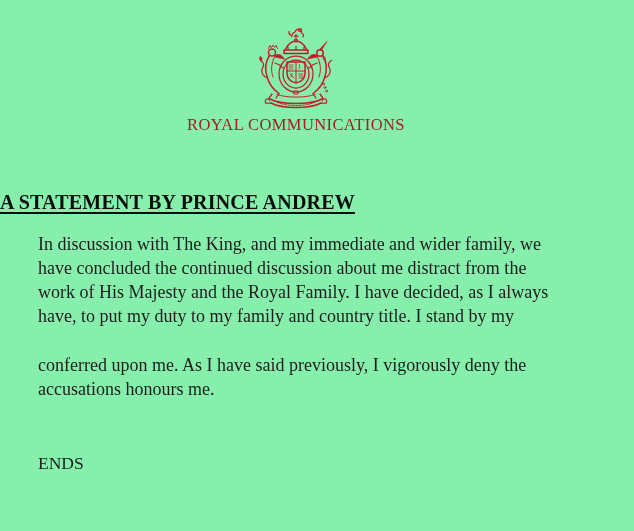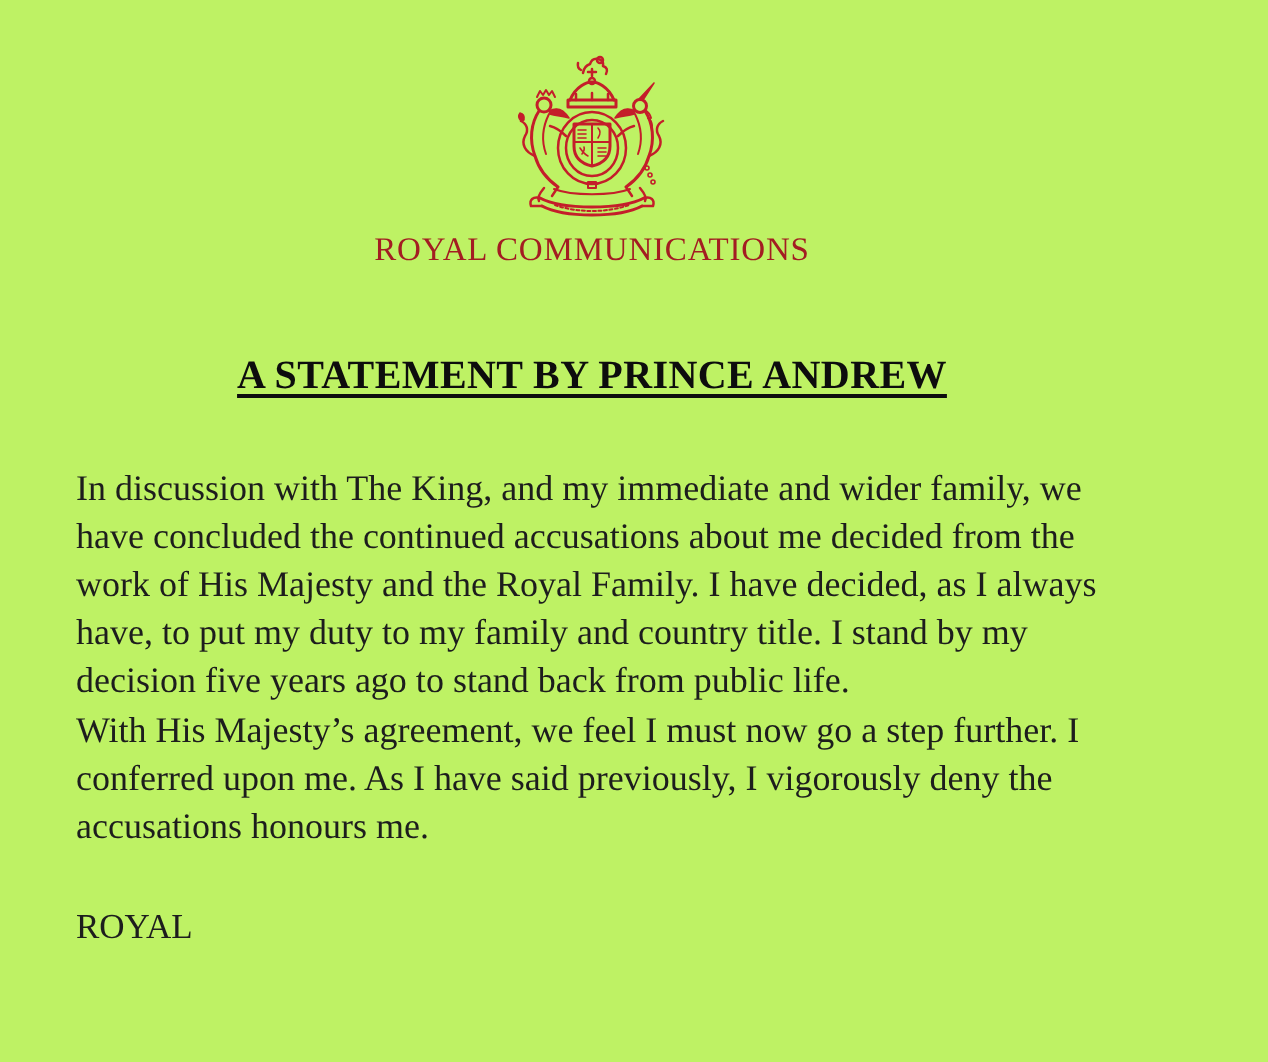--- a/index.html
+++ b/index.html
@@ -4,21 +4,21 @@
 <style>
   html, body {
     margin: 0;
     padding: 0;
     background: #ffffff;
   }
   .page {
     position: relative;
     width: 634px;
     height: 531px;
-    background: #bef264;
+    background: #86efac;
     overflow: hidden;
     font-family: "Liberation Serif", serif;
     color: #1d1d1d;
   }
   .crest {
     position: absolute;
     left: 246px;
     top: 24px;
     width: 100px;
     height: 88px;
@@ -45,24 +45,24 @@
     color: #161616;
   }
   .dateline sup {
     font-size: 0.58em;
     vertical-align: baseline;
     position: relative;
     top: -0.45em;
   }
   .doc-title {
     position: absolute;
-    top: 176px;
+    top: 190px;
     left: 0;
     width: 592px;
-    text-align: center;
+    text-align: left;
     font-size: 20px;
     line-height: 24px;
     font-weight: 700;
     color: #0d0d0d;
     letter-spacing: 0.2px;
   }
   .doc-title .u {
     text-decoration: underline;
     text-decoration-thickness: 2px;
     text-underline-offset: 3px;
@@ -161,27 +161,25 @@
 
   <div class="masthead">ROYAL COMMUNICATIONS</div>
 
 
   <div class="doc-title">
     <span class="u">A STATEMENT BY PRINCE ANDREW</span>
   </div>
 
   <div class="para para-1">
     <div class="line">In discussion with The King, and my immediate and wider family, we</div>
-    <div class="line">have concluded the continued accusations about me decided from the</div>
+    <div class="line">have concluded the continued discussion about me distract from the</div>
     <div class="line">work of His Majesty and the Royal Family. I have decided, as I always</div>
     <div class="line">have, to put my duty to my family and country title. I stand by my</div>
-    <div class="line">decision five years ago to stand back from public life.</div>
   </div>
 
   <div class="para para-2">
-    <div class="line">With His Majesty’s agreement, we feel I must now go a step further. I</div>
     <div class="line">conferred upon me. As I have said previously, I vigorously deny the</div>
     <div class="line">accusations honours me.</div>
   </div>
 
-  <div class="ends">ROYAL</div>
+  <div class="ends">ENDS</div>
 
 </div>
 
 </body></html>

